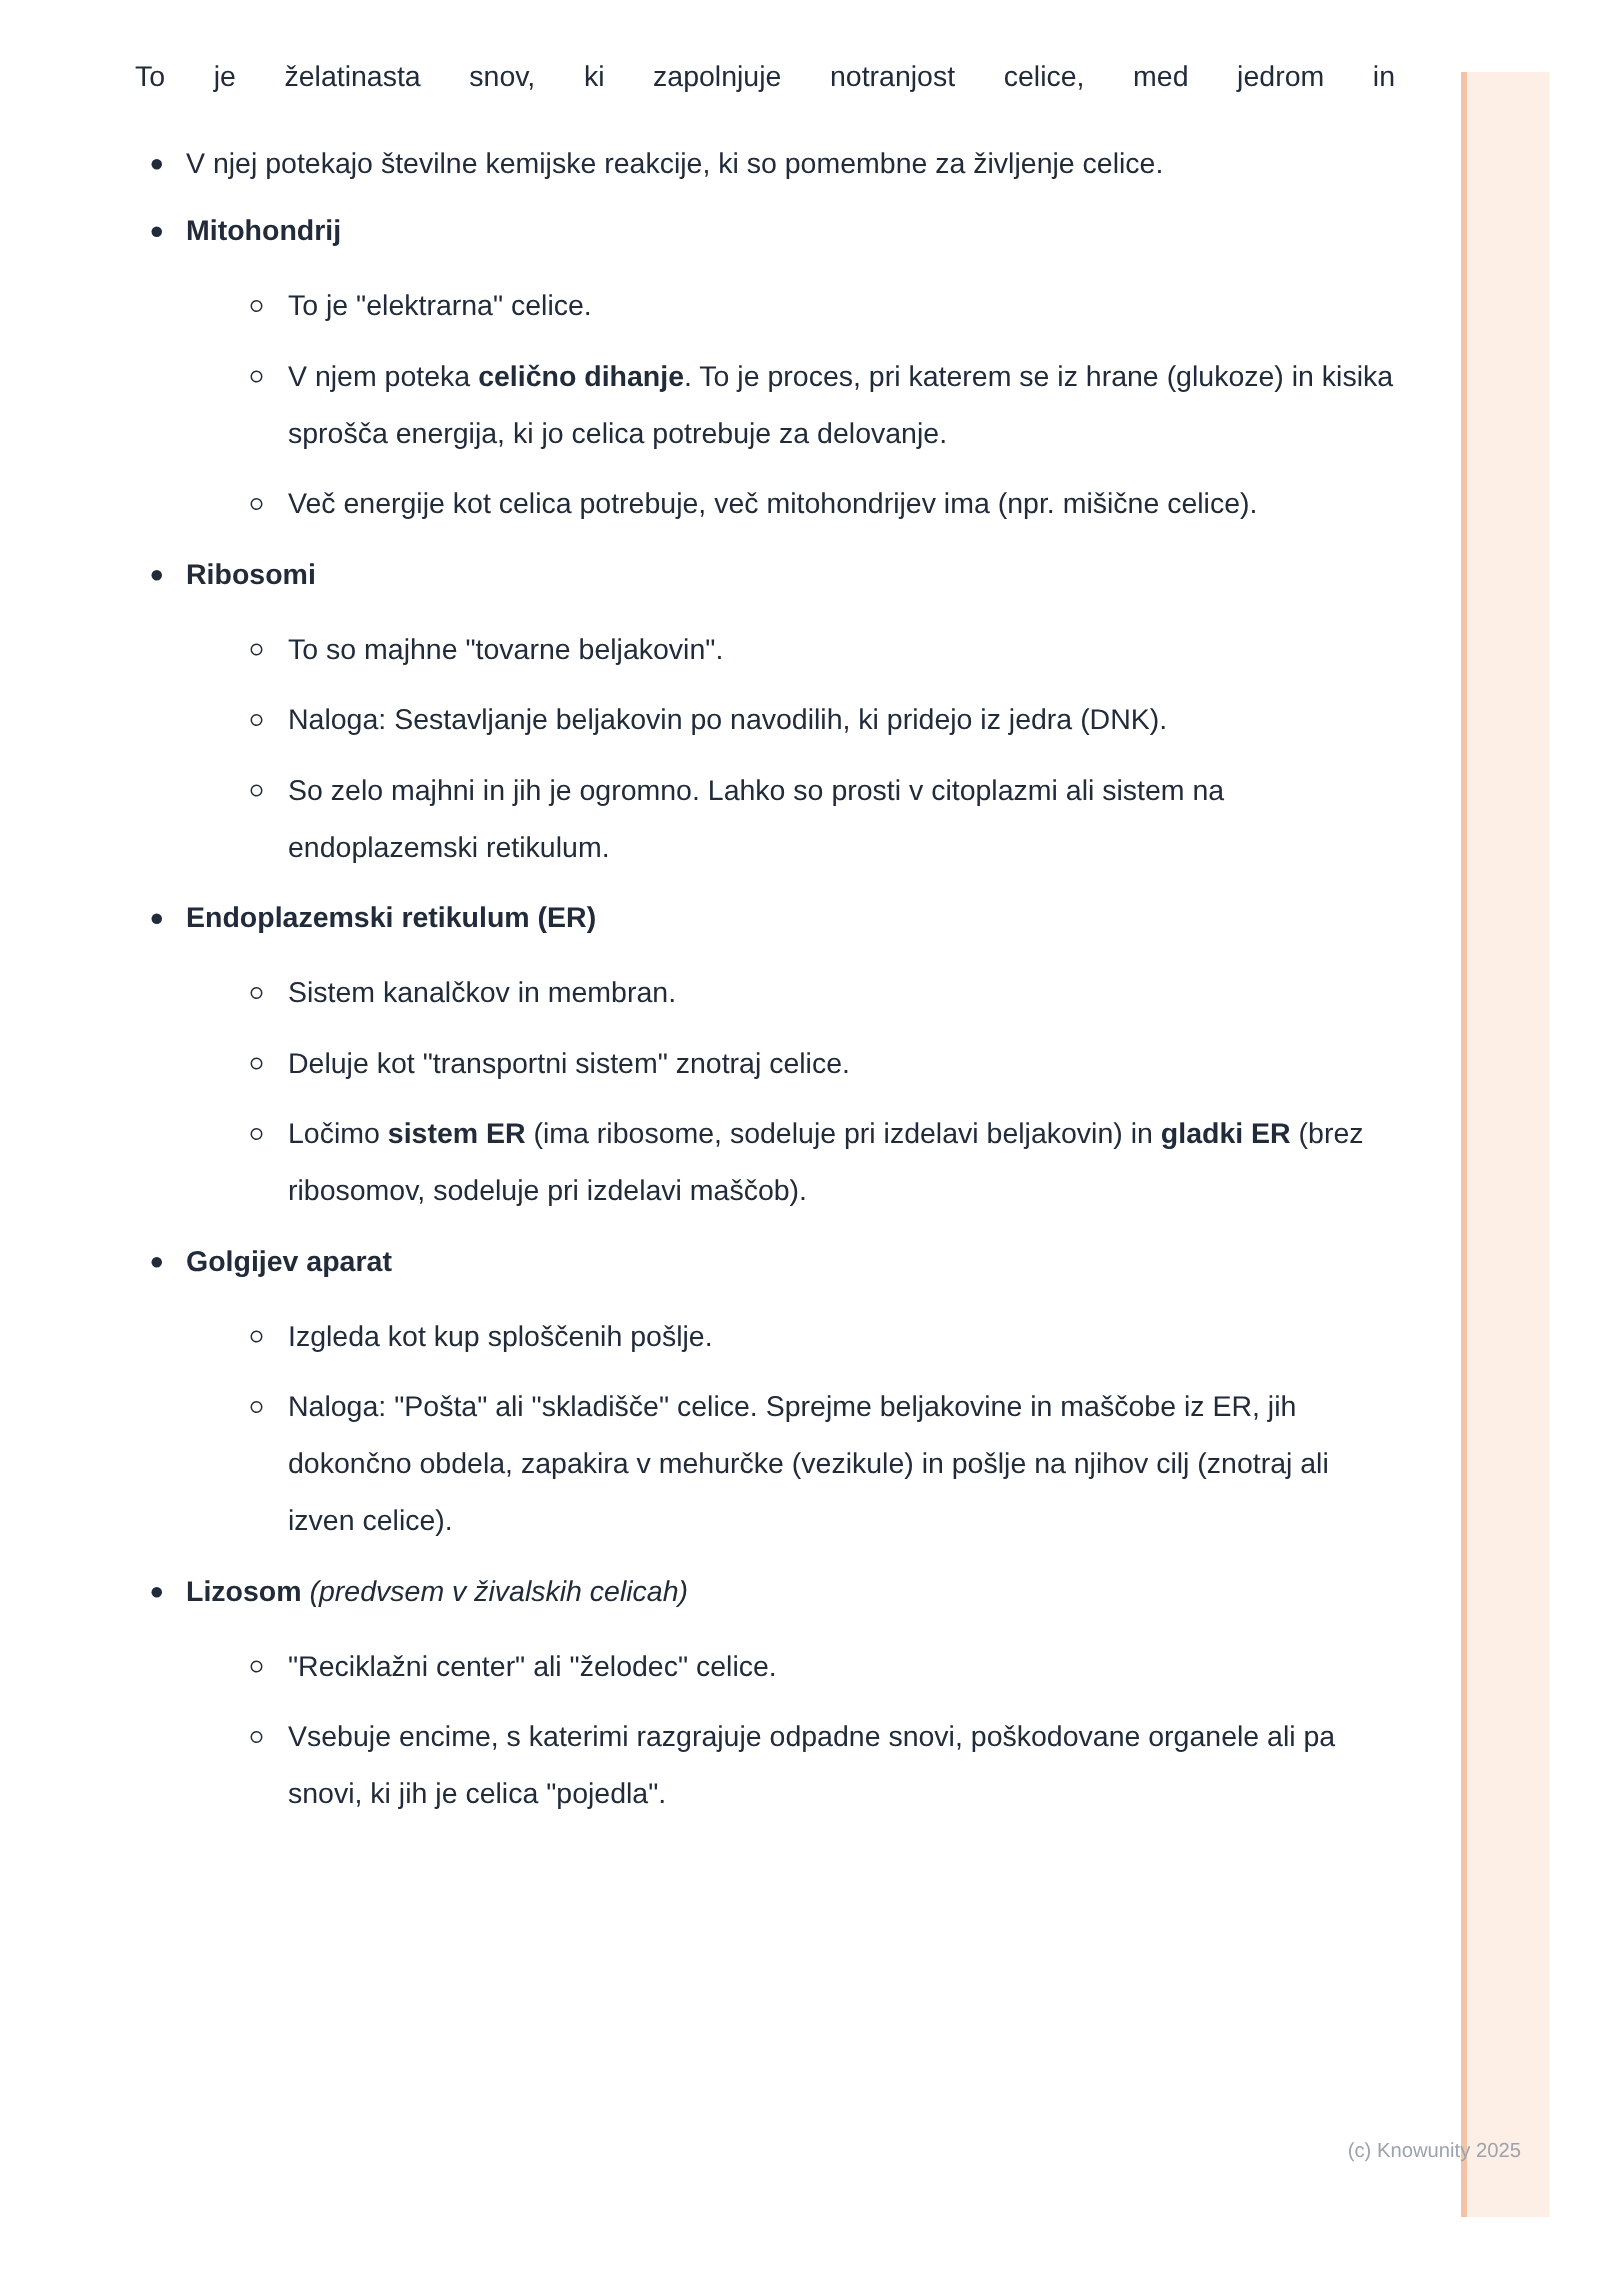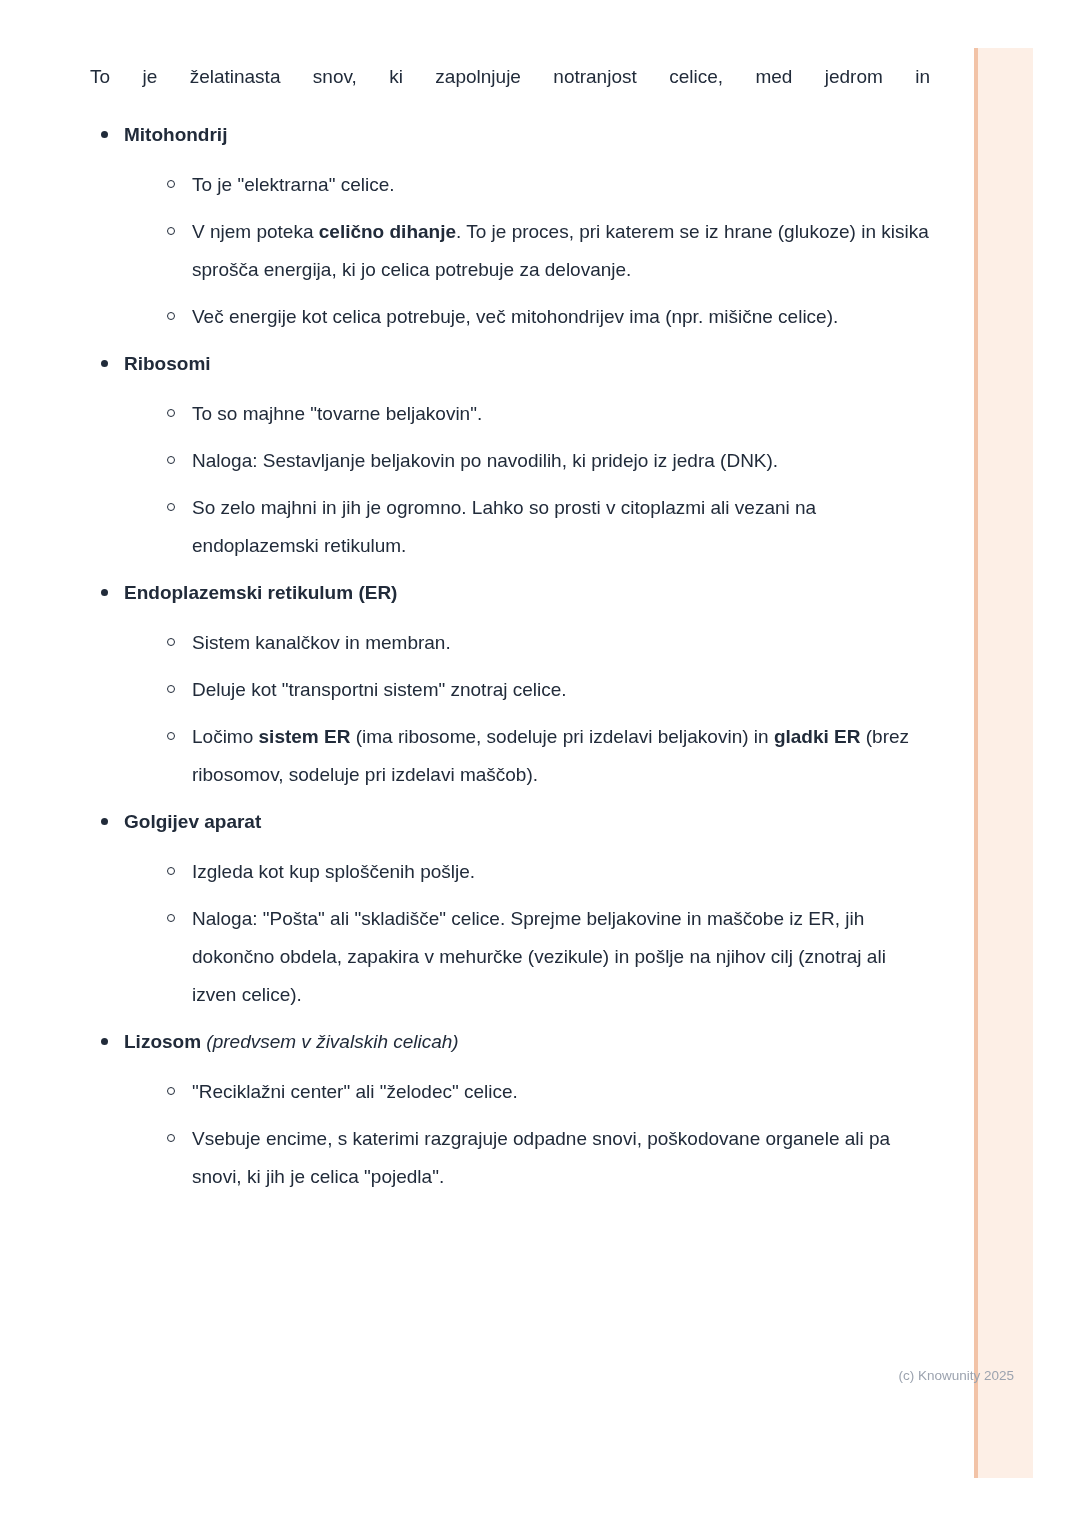--- a/index.html
+++ b/index.html
@@ -23,21 +23,21 @@
   .accent-strip{
     position:absolute;
     left:974px;top:48px;
     width:59px;height:1430px;
     background:var(--strip-fill);
     border-left:4px solid var(--strip-border);
   }
 
   .content{
     position:absolute;
-    left:90px;top:58px;
+    left:90px;top:33px;
     width:840px;
   }
 
   .intro{margin:0 0 20px 0;}
   .intro-line{text-align:left;}
   .intro-line.just{text-align:justify;text-align-last:justify;}
 
   .heading{
     font-weight:bold;
     margin:24px 0 18px 0;
@@ -71,52 +71,53 @@
     border:1.5px solid var(--text);
     border-radius:50%;
     background:#fff;
   }
 
   .b{font-weight:bold;}
   .i{font-style:italic;}
 
   .footer{
     position:absolute;
-    right:66px;top:1366px;
+    right:66px;top:1424px;
     font-size:13.5px;
     line-height:20px;
     color:var(--muted);
     z-index:2;
   }
 </style>
 </head>
 <body>
 
 <div class="page">
   <div class="accent-strip"></div>
 
   <div class="content">
     <div class="intro" id="intro">
         <div class="intro-line just">To je želatinasta snov, ki zapolnjuje notranjost celice, med jedrom in</div>
       </div>
 
     <ul class="l1" id="top-bullets">
+        <li><span class="dot-marker"></span><span>V njej potekajo številne kemijske reakcije, ki so pomembne za življenje celice.</span></li>
       </ul>
 
 
     <ul class="l1" id="organelles">
         <li><span class="dot-marker"></span><span><span class="b">Mitohondrij</span></span><ul class="l2">
             <li><span class="circle-marker"></span><span>To je "elektrarna" celice.</span></li>
             <li><span class="circle-marker"></span><span>V njem poteka </span><span class="b">celično dihanje</span><span>. To je proces, pri katerem se iz hrane (glukoze) in kisika sprošča energija, ki jo celica potrebuje za delovanje.</span></li>
             <li><span class="circle-marker"></span><span>Več energije kot celica potrebuje, več mitohondrijev ima (npr. mišične celice).</span></li>
           </ul></li>
         <li><span class="dot-marker"></span><span><span class="b">Ribosomi</span></span><ul class="l2">
             <li><span class="circle-marker"></span><span>To so majhne "tovarne beljakovin".</span></li>
             <li><span class="circle-marker"></span><span>Naloga: Sestavljanje beljakovin po navodilih, ki pridejo iz jedra (DNK).</span></li>
-            <li><span class="circle-marker"></span><span>So zelo majhni in jih je ogromno. Lahko so prosti v citoplazmi ali vezani na endoplazemski retikulum.</span></li>
+            <li><span class="circle-marker"></span><span>So zelo majhni in jih je ogromno. Lahko so prosti v citoplazmi ali sistem na endoplazemski retikulum.</span></li>
           </ul></li>
         <li><span class="dot-marker"></span><span><span class="b">Endoplazemski retikulum (ER)</span></span><ul class="l2">
             <li><span class="circle-marker"></span><span>Sistem kanalčkov in membran.</span></li>
             <li><span class="circle-marker"></span><span>Deluje kot "transportni sistem" znotraj celice.</span></li>
             <li><span class="circle-marker"></span><span>Ločimo </span><span class="b">sistem ER</span><span> (ima ribosome, sodeluje pri izdelavi beljakovin) in </span><span class="b">gladki ER</span><span> (brez ribosomov, sodeluje pri izdelavi maščob).</span></li>
           </ul></li>
         <li><span class="dot-marker"></span><span><span class="b">Golgijev aparat</span></span><ul class="l2">
             <li><span class="circle-marker"></span><span>Izgleda kot kup sploščenih pošlje.</span></li>
             <li><span class="circle-marker"></span><span>Naloga: "Pošta" ali "skladišče" celice. Sprejme beljakovine in maščobe iz ER, jih dokončno obdela, zapakira v mehurčke (vezikule) in pošlje na njihov cilj (znotraj ali izven celice).</span></li>
           </ul></li>

